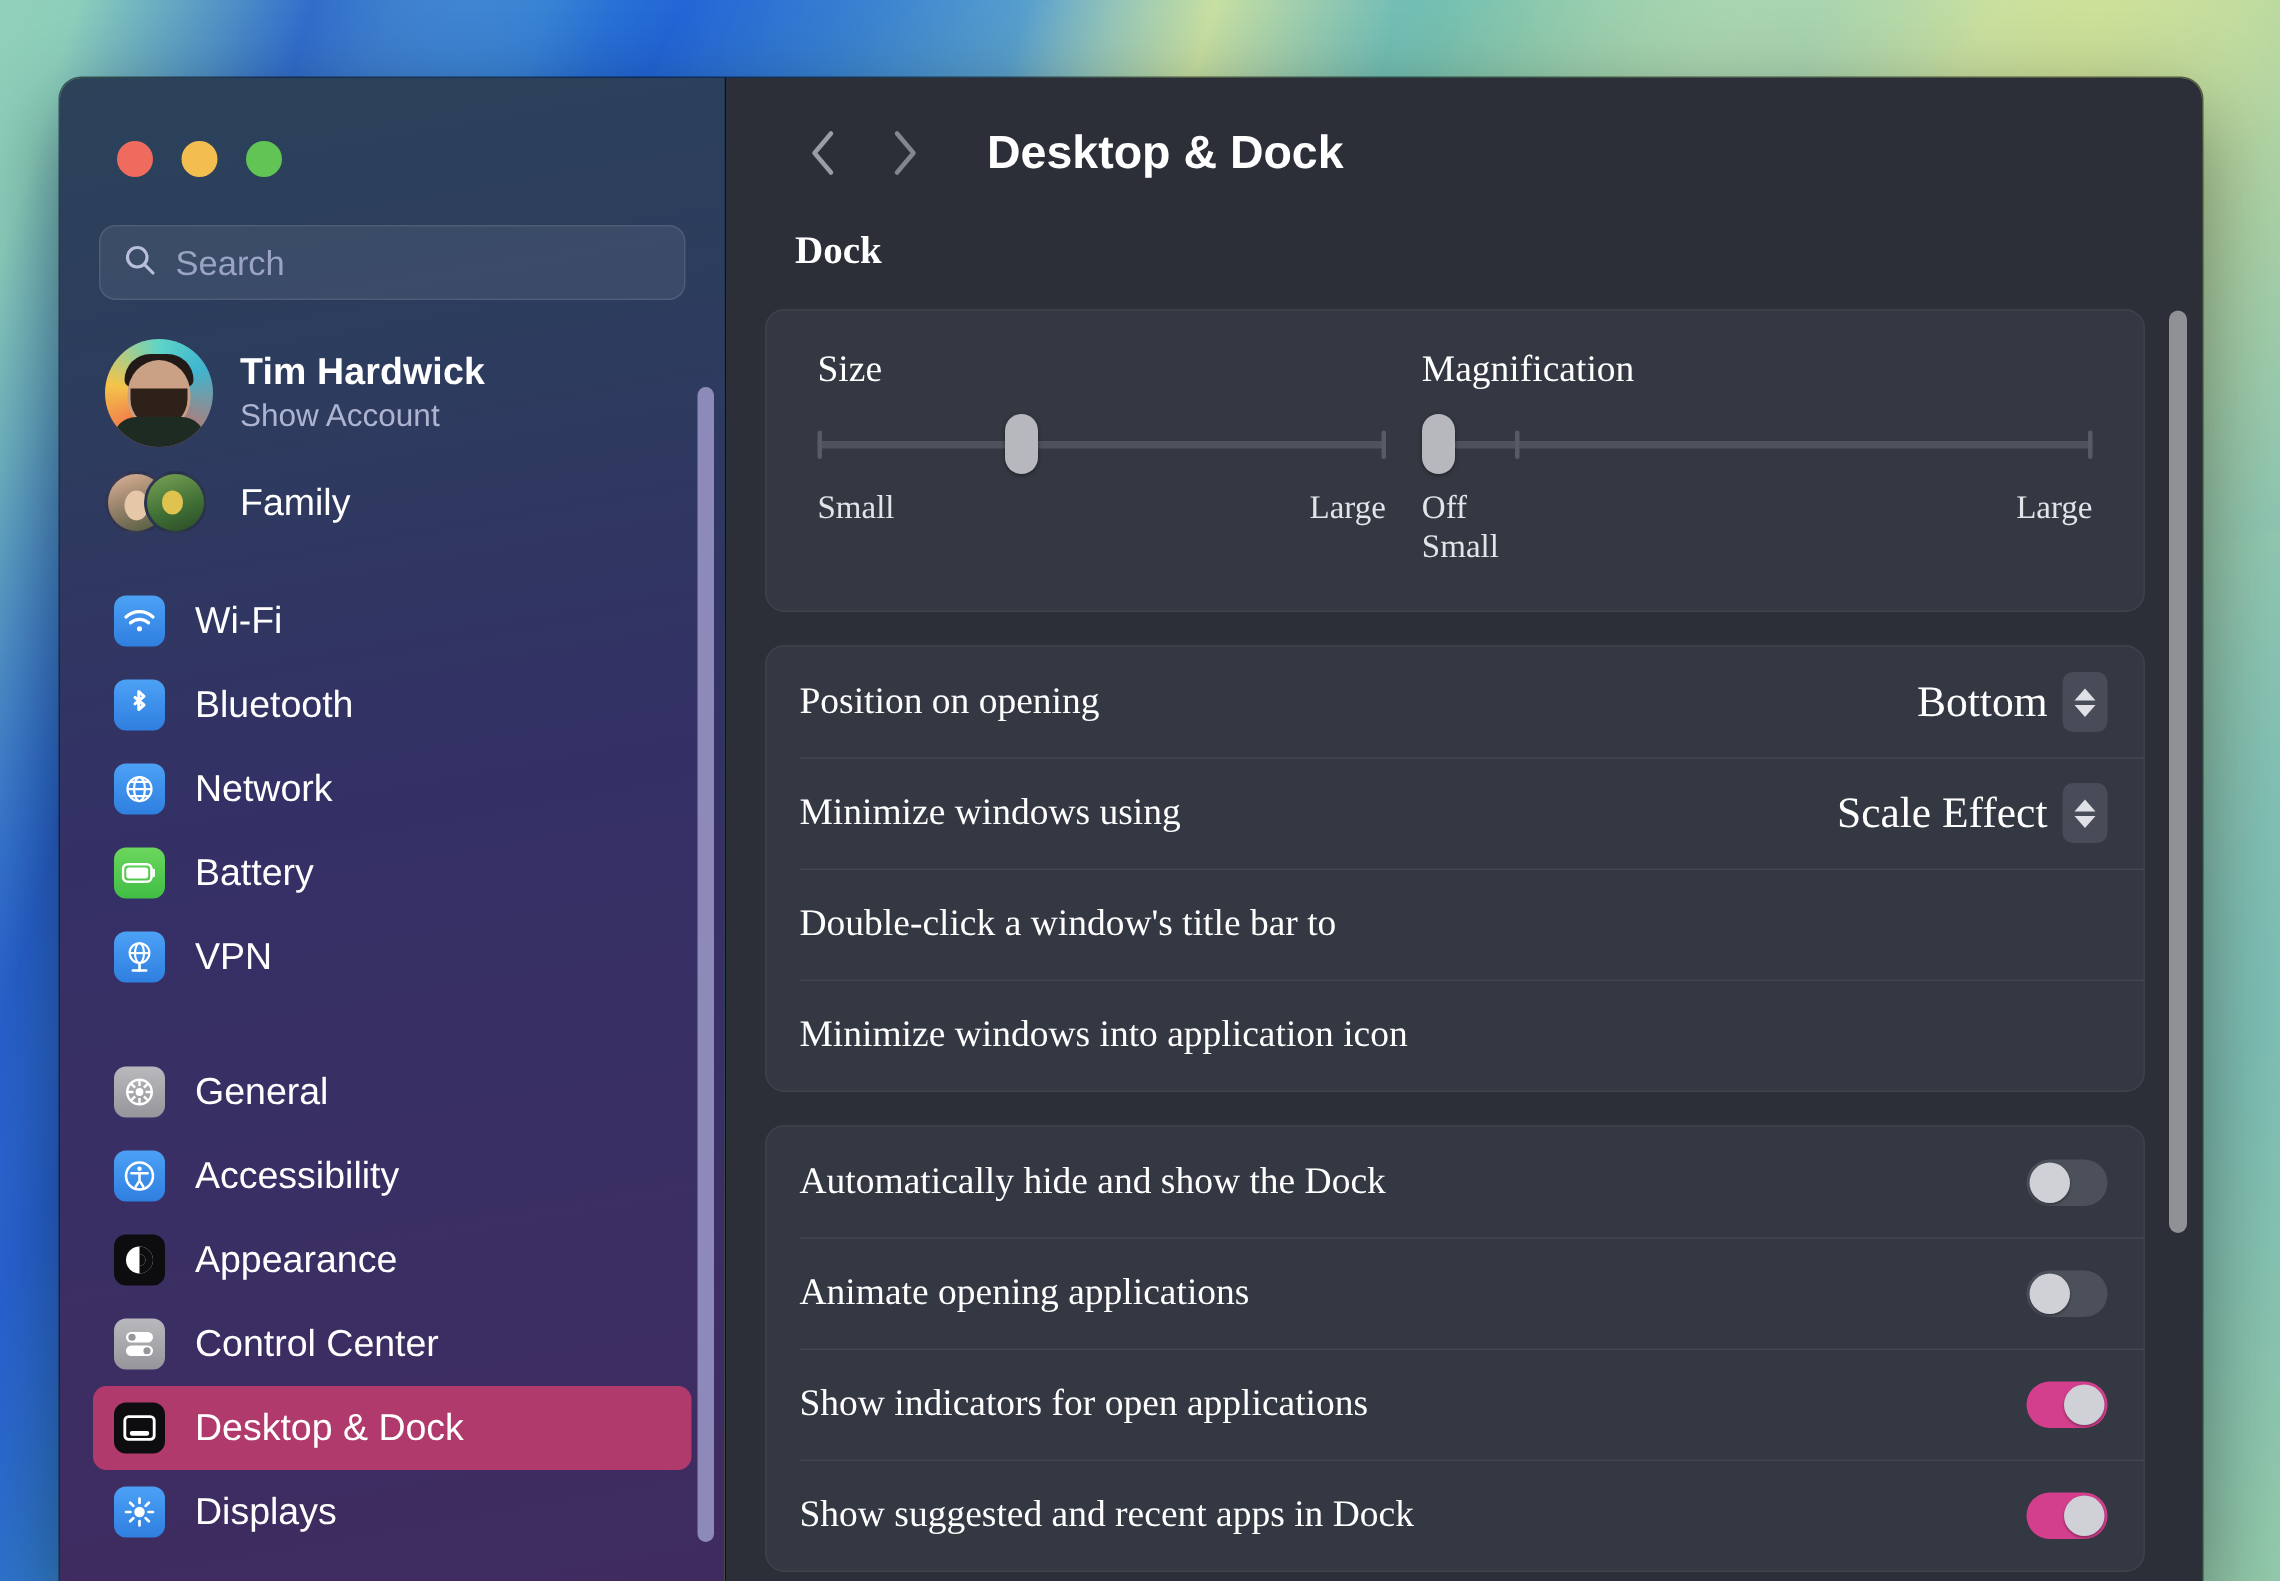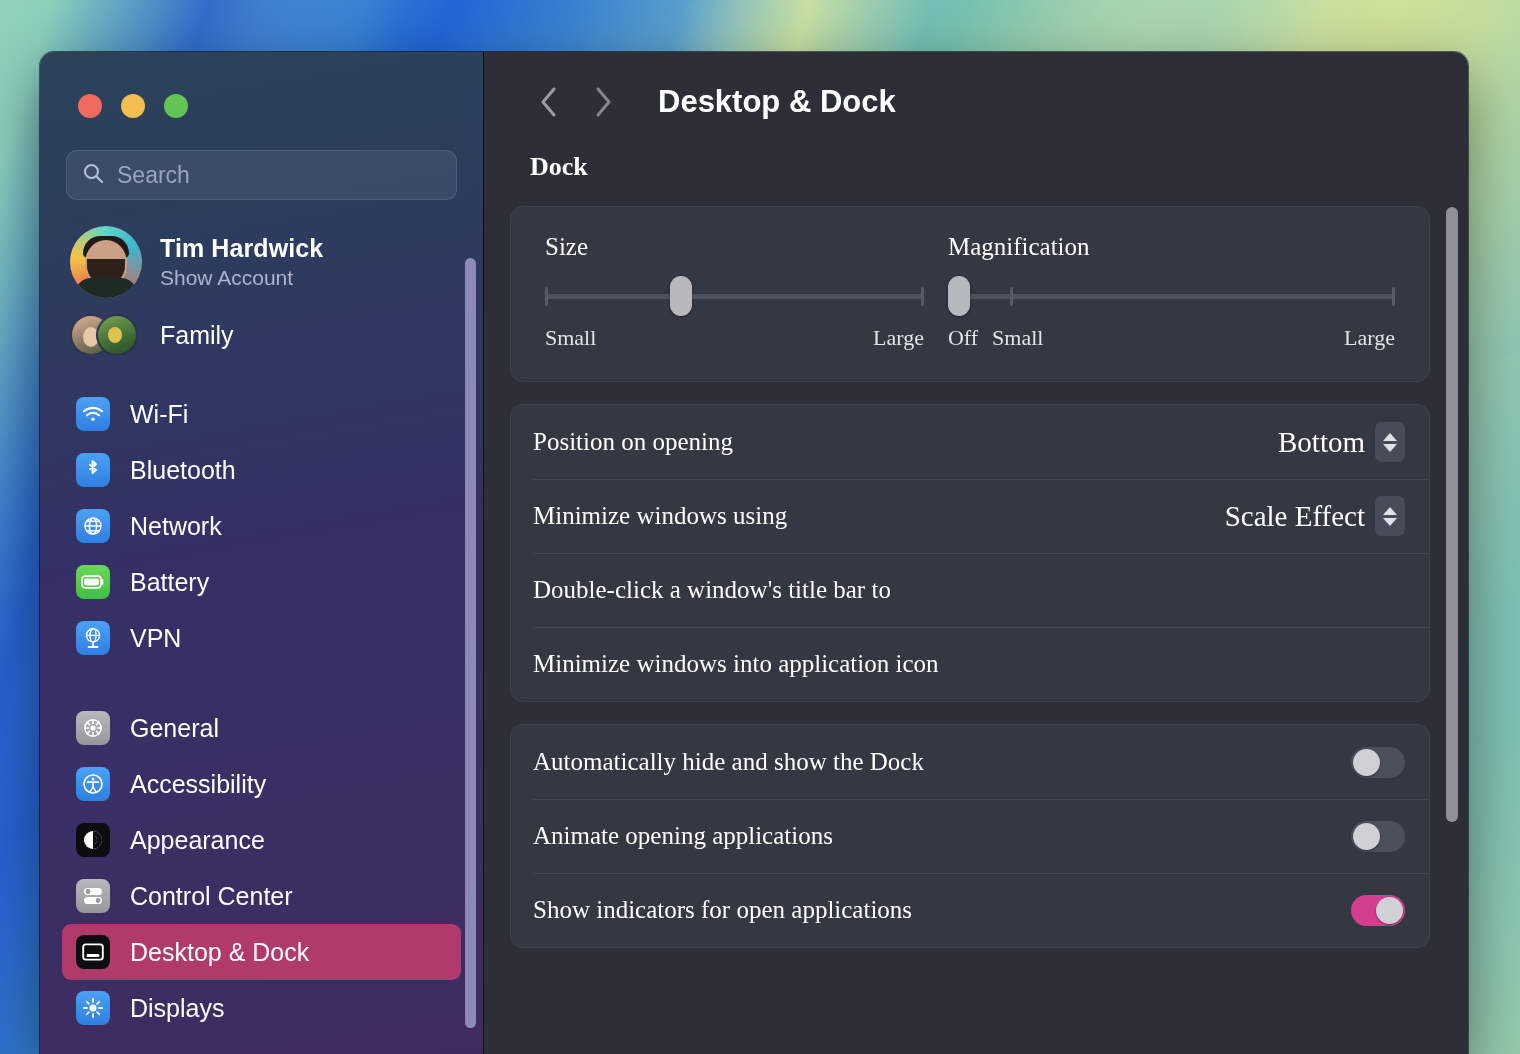--- a/index.html
+++ b/index.html
@@ -275,21 +275,21 @@
     position: absolute; top: -7px;
     width: 22px; height: 40px; border-radius: 11px;
     background: #b6b8bd;
     box-shadow: 0 1px 3px rgba(0,0,0,0.4);
   }
   .slider-labels {
     display: flex; justify-content: space-between;
     margin-top: 16px;
     color: #e3e4e8; font-size: 22px;
   }
-  .slider-labels.mag { justify-content: flex-start; position: relative; }
+  .slider-labels.mag { justify-content: flex-start; position: relative; flex-direction: column; }
   .slider-labels.mag .off { margin-right: 14px; }
   .slider-labels.mag .large { position: absolute; right: 0; }
 
   
   .row {
     display: flex; align-items: center;
     height: 74px;
     padding: 0 24px 0 22px;
     position: relative;
   }
@@ -611,20 +611,26 @@
             <span class="toggle">
                 <span class="nub"></span>
               </span>
           </div>
           <div class="row">
             <span class="row-label">Show indicators for open applications</span>
             <span class="toggle on">
                 <span class="nub"></span>
               </span>
           </div>
+          <div class="row">
+            <span class="row-label">Show suggested and recent apps in Dock</span>
+            <span class="toggle on">
+                <span class="nub"></span>
+              </span>
+          </div>
         </div>
       </div>
 
       <div id="content-scrollbar"></div>
 
     </div>
 
   </div>
 </div>
 

